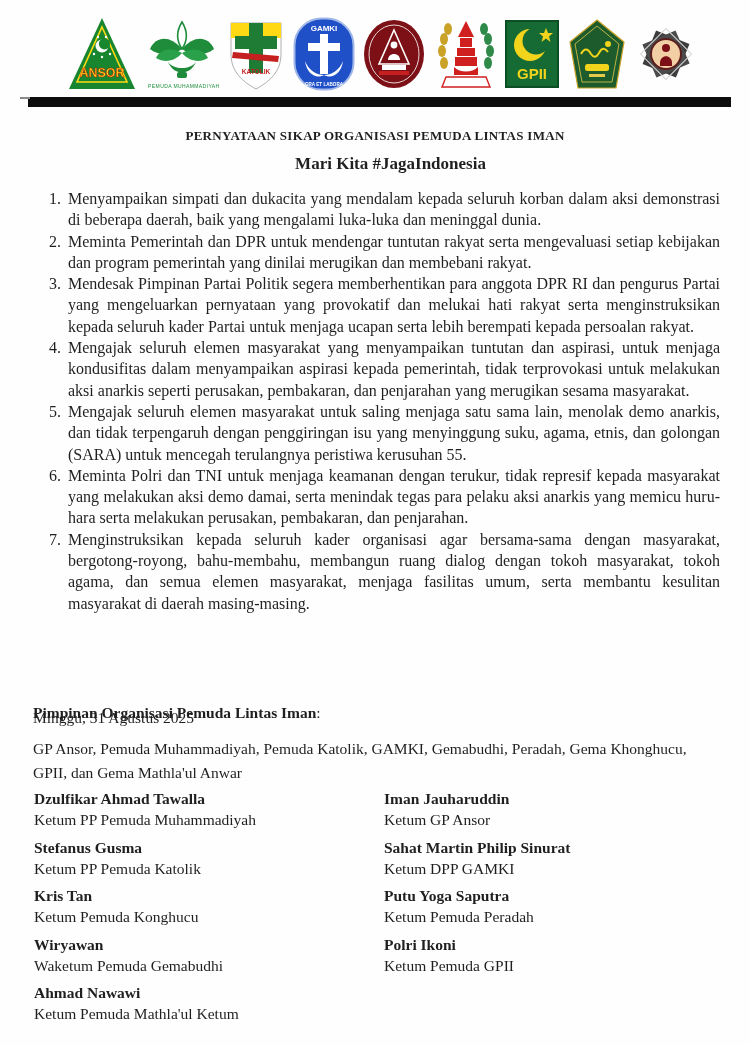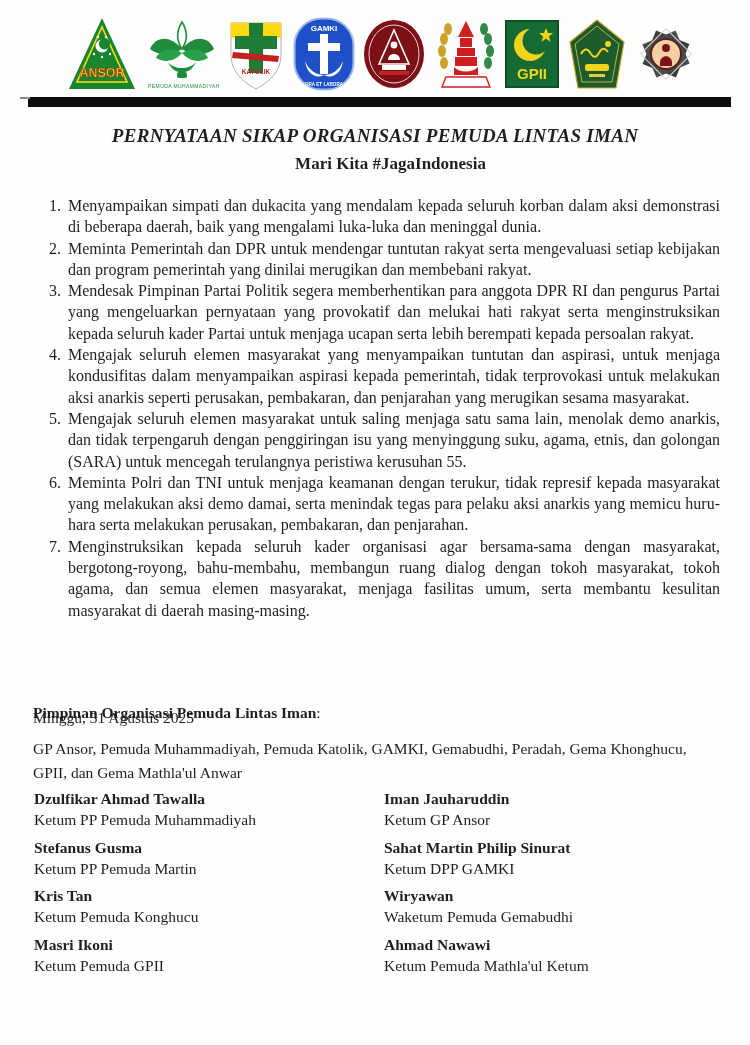--- a/index.html
+++ b/index.html
@@ -23,25 +23,25 @@
     font-family:"Liberation Sans",sans-serif;
     font-size:5px;letter-spacing:.4px;color:#1e8c3a;margin-top:2px;white-space:nowrap;
   }
 
   
   .divider{position:absolute;top:97px;left:28px;width:703px;height:10px;background:#0d0d0d;}
   .divider::before{content:"";position:absolute;left:-8px;top:0;width:10px;height:2px;background:#8a8a8a;}
 
   
   .title-block{position:absolute;top:124px;left:0;right:0;text-align:center;}
-  .title{font-size:19px;font-weight:bold;letter-spacing:.3px;line-height:24px;margin:0;font-style:italic;}
+  .title{font-size:13px;font-weight:bold;letter-spacing:.3px;line-height:24px;margin:0;}
   .subtitle{font-size:17px;font-weight:bold;line-height:24px;margin:4px 0 0 0;padding-left:31px;}
 
   
-  .statement{position:absolute;top:195px;left:34px;right:30px;}
+  .statement{position:absolute;top:188px;left:34px;right:30px;}
   .statement ol{margin:0;padding:0 0 0 31px;}
   .statement li{
     font-size:16px;line-height:21.3px;text-align:justify;
     padding-left:3px;margin:0;
   }
   .statement li::marker{font-size:16px;}
 
   
   .date{position:absolute;top:707px;left:33px;font-size:15.5px;line-height:22px;}
   .leadership{position:absolute;top:701px;left:33px;right:30px;font-size:15.5px;line-height:24px;}
@@ -215,38 +215,42 @@
         <div class="sig-name">Dzulfikar Ahmad Tawalla</div>
         <div class="sig-title">Ketum PP Pemuda Muhammadiyah</div>
       </div>
       <div class="sig-entry">
         <div class="sig-name">Iman Jauharuddin</div>
         <div class="sig-title">Ketum GP Ansor</div>
       </div>
 
       <div class="sig-entry">
         <div class="sig-name">Stefanus Gusma</div>
-        <div class="sig-title">Ketum PP Pemuda Martin</div>
+        <div class="sig-title">Ketum PP Pemuda Katolik</div>
       </div>
       <div class="sig-entry">
         <div class="sig-name">Sahat Martin Philip Sinurat</div>
         <div class="sig-title">Ketum DPP GAMKI</div>
       </div>
 
       <div class="sig-entry">
         <div class="sig-name">Kris Tan</div>
         <div class="sig-title">Ketum Pemuda Konghucu</div>
       </div>
+      <div class="sig-entry">
+        <div class="sig-name">Putu Yoga Saputra</div>
+        <div class="sig-title">Ketum Pemuda Peradah</div>
+      </div>
 
       <div class="sig-entry">
         <div class="sig-name">Wiryawan</div>
         <div class="sig-title">Waketum Pemuda Gemabudhi</div>
       </div>
       <div class="sig-entry">
-        <div class="sig-name">Masri Ikoni</div>
+        <div class="sig-name">Polri Ikoni</div>
         <div class="sig-title">Ketum Pemuda GPII</div>
       </div>
 
       <div class="sig-entry">
         <div class="sig-name">Ahmad Nawawi</div>
         <div class="sig-title">Ketum Pemuda Mathla'ul Ketum</div>
       </div>
       <div class="sig-entry"></div>
 
     </div>

